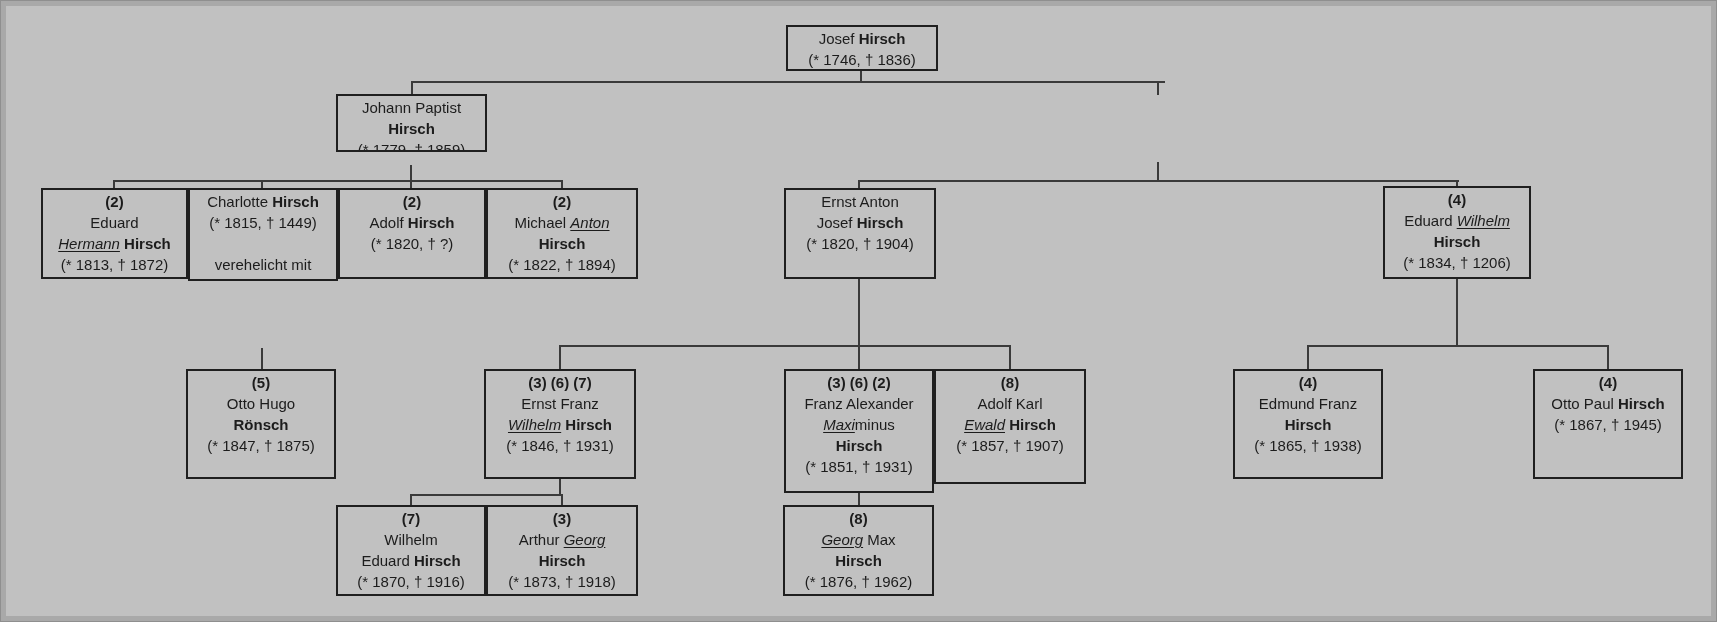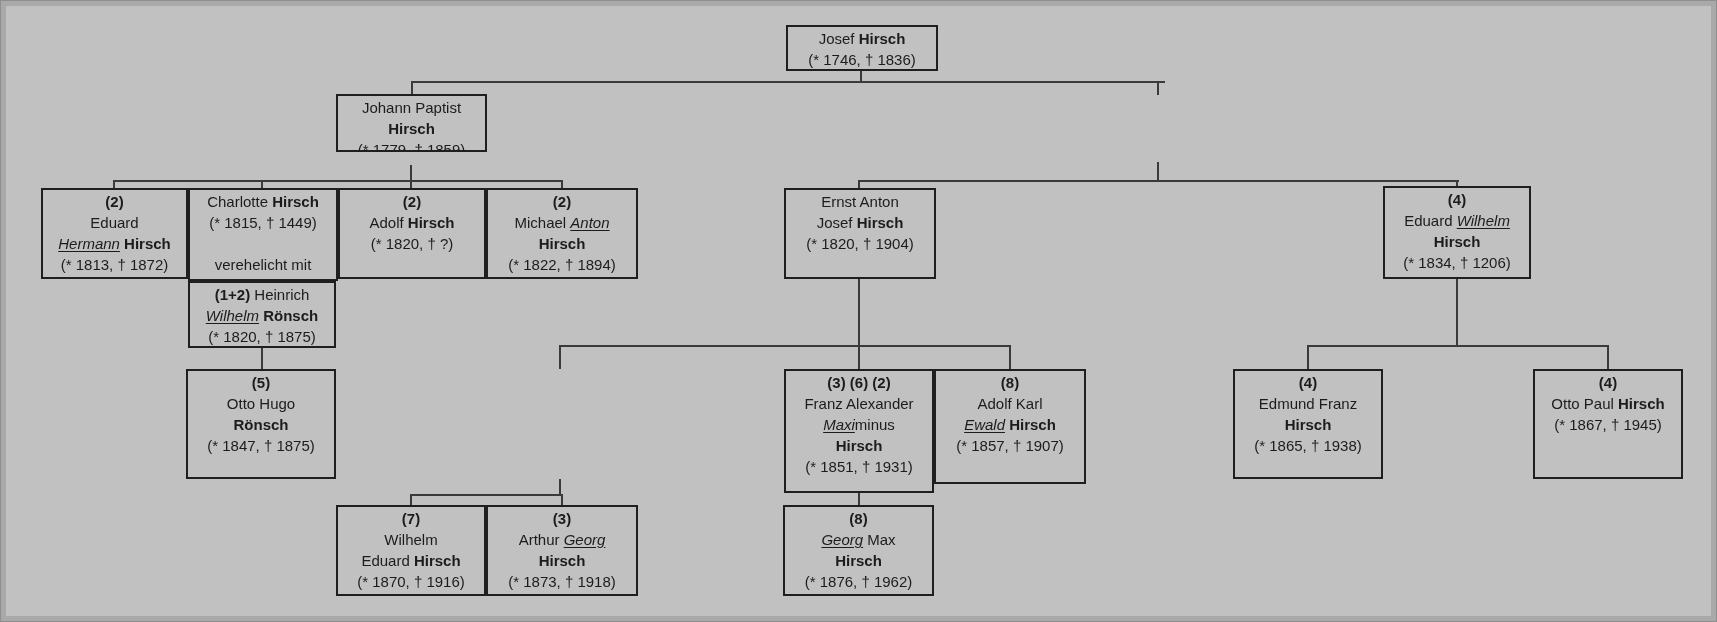--- a/index.html
+++ b/index.html
@@ -87,25 +87,20 @@
       <div class="tline"><span>Eduard</span></div>
       <div class="tline"><u>Hermann</u><span> </span><b><span>Hirsch</span></b></div>
       <div class="tline"><span>(* 1813, † 1872)</span></div>
     </div>
   <div class="pbox" style="left:187px;top:187px;width:150px;height:93px">
       <div class="tline"><span>Charlotte </span><b><span>Hirsch</span></b></div>
       <div class="tline"><span>(* 1815, † 1449)</span></div>
       <div class="tline">&nbsp;</div>
       <div class="tline"><span>verehelicht mit</span></div>
     </div>
-  <div class="pbox" style="left:187px;top:280px;width:148px;height:67px">
-      <div class="tline"><b><span>(1+2)</span></b><span> Heinrich</span></div>
-      <div class="tline"><u>Wilhelm</u><span> </span><b><span>Rönsch</span></b></div>
-      <div class="tline"><span>(* 1820, † 1875)</span></div>
-    </div>
   <div class="pbox" style="left:337px;top:187px;width:148px;height:91px">
       <div class="tline"><b><span>(2)</span></b></div>
       <div class="tline"><span>Adolf </span><b><span>Hirsch</span></b></div>
       <div class="tline"><span>(* 1820, † ?)</span></div>
     </div>
   <div class="pbox" style="left:485px;top:187px;width:152px;height:91px">
       <div class="tline"><b><span>(2)</span></b></div>
       <div class="tline"><span>Michael </span><u>Anton</u></div>
       <div class="tline"><b><span>Hirsch</span></b></div>
       <div class="tline"><span>(* 1822, † 1894)</span></div>
@@ -120,20 +115,26 @@
       <div class="tline"><span>Eduard </span><u>Wilhelm</u></div>
       <div class="tline"><b><span>Hirsch</span></b></div>
       <div class="tline"><span>(* 1834, † 1206)</span></div>
     </div>
 
   <div class="pbox" style="left:185px;top:368px;width:150px;height:110px">
       <div class="tline"><b><span>(5)</span></b></div>
       <div class="tline"><span>Otto Hugo</span></div>
       <div class="tline"><b><span>Rönsch</span></b></div>
       <div class="tline"><span>(* 1847, † 1875)</span></div>
+    </div>
+  <div class="pbox" style="left:483px;top:368px;width:152px;height:110px">
+      <div class="tline"><b><span>(3) (6) (7)</span></b></div>
+      <div class="tline"><span>Ernst Franz</span></div>
+      <div class="tline"><u>Wilhelm</u><span> </span><b><span>Hirsch</span></b></div>
+      <div class="tline"><span>(* 1846, † 1931)</span></div>
     </div>
   <div class="pbox" style="left:783px;top:368px;width:150px;height:124px">
       <div class="tline"><b><span>(3) (6) (2)</span></b></div>
       <div class="tline"><span>Franz Alexander</span></div>
       <div class="tline"><u>Maxi</u><span>minus</span></div>
       <div class="tline"><b><span>Hirsch</span></b></div>
       <div class="tline"><span>(* 1851, † 1931)</span></div>
     </div>
   <div class="pbox" style="left:933px;top:368px;width:152px;height:115px">
       <div class="tline"><b><span>(8)</span></b></div>

